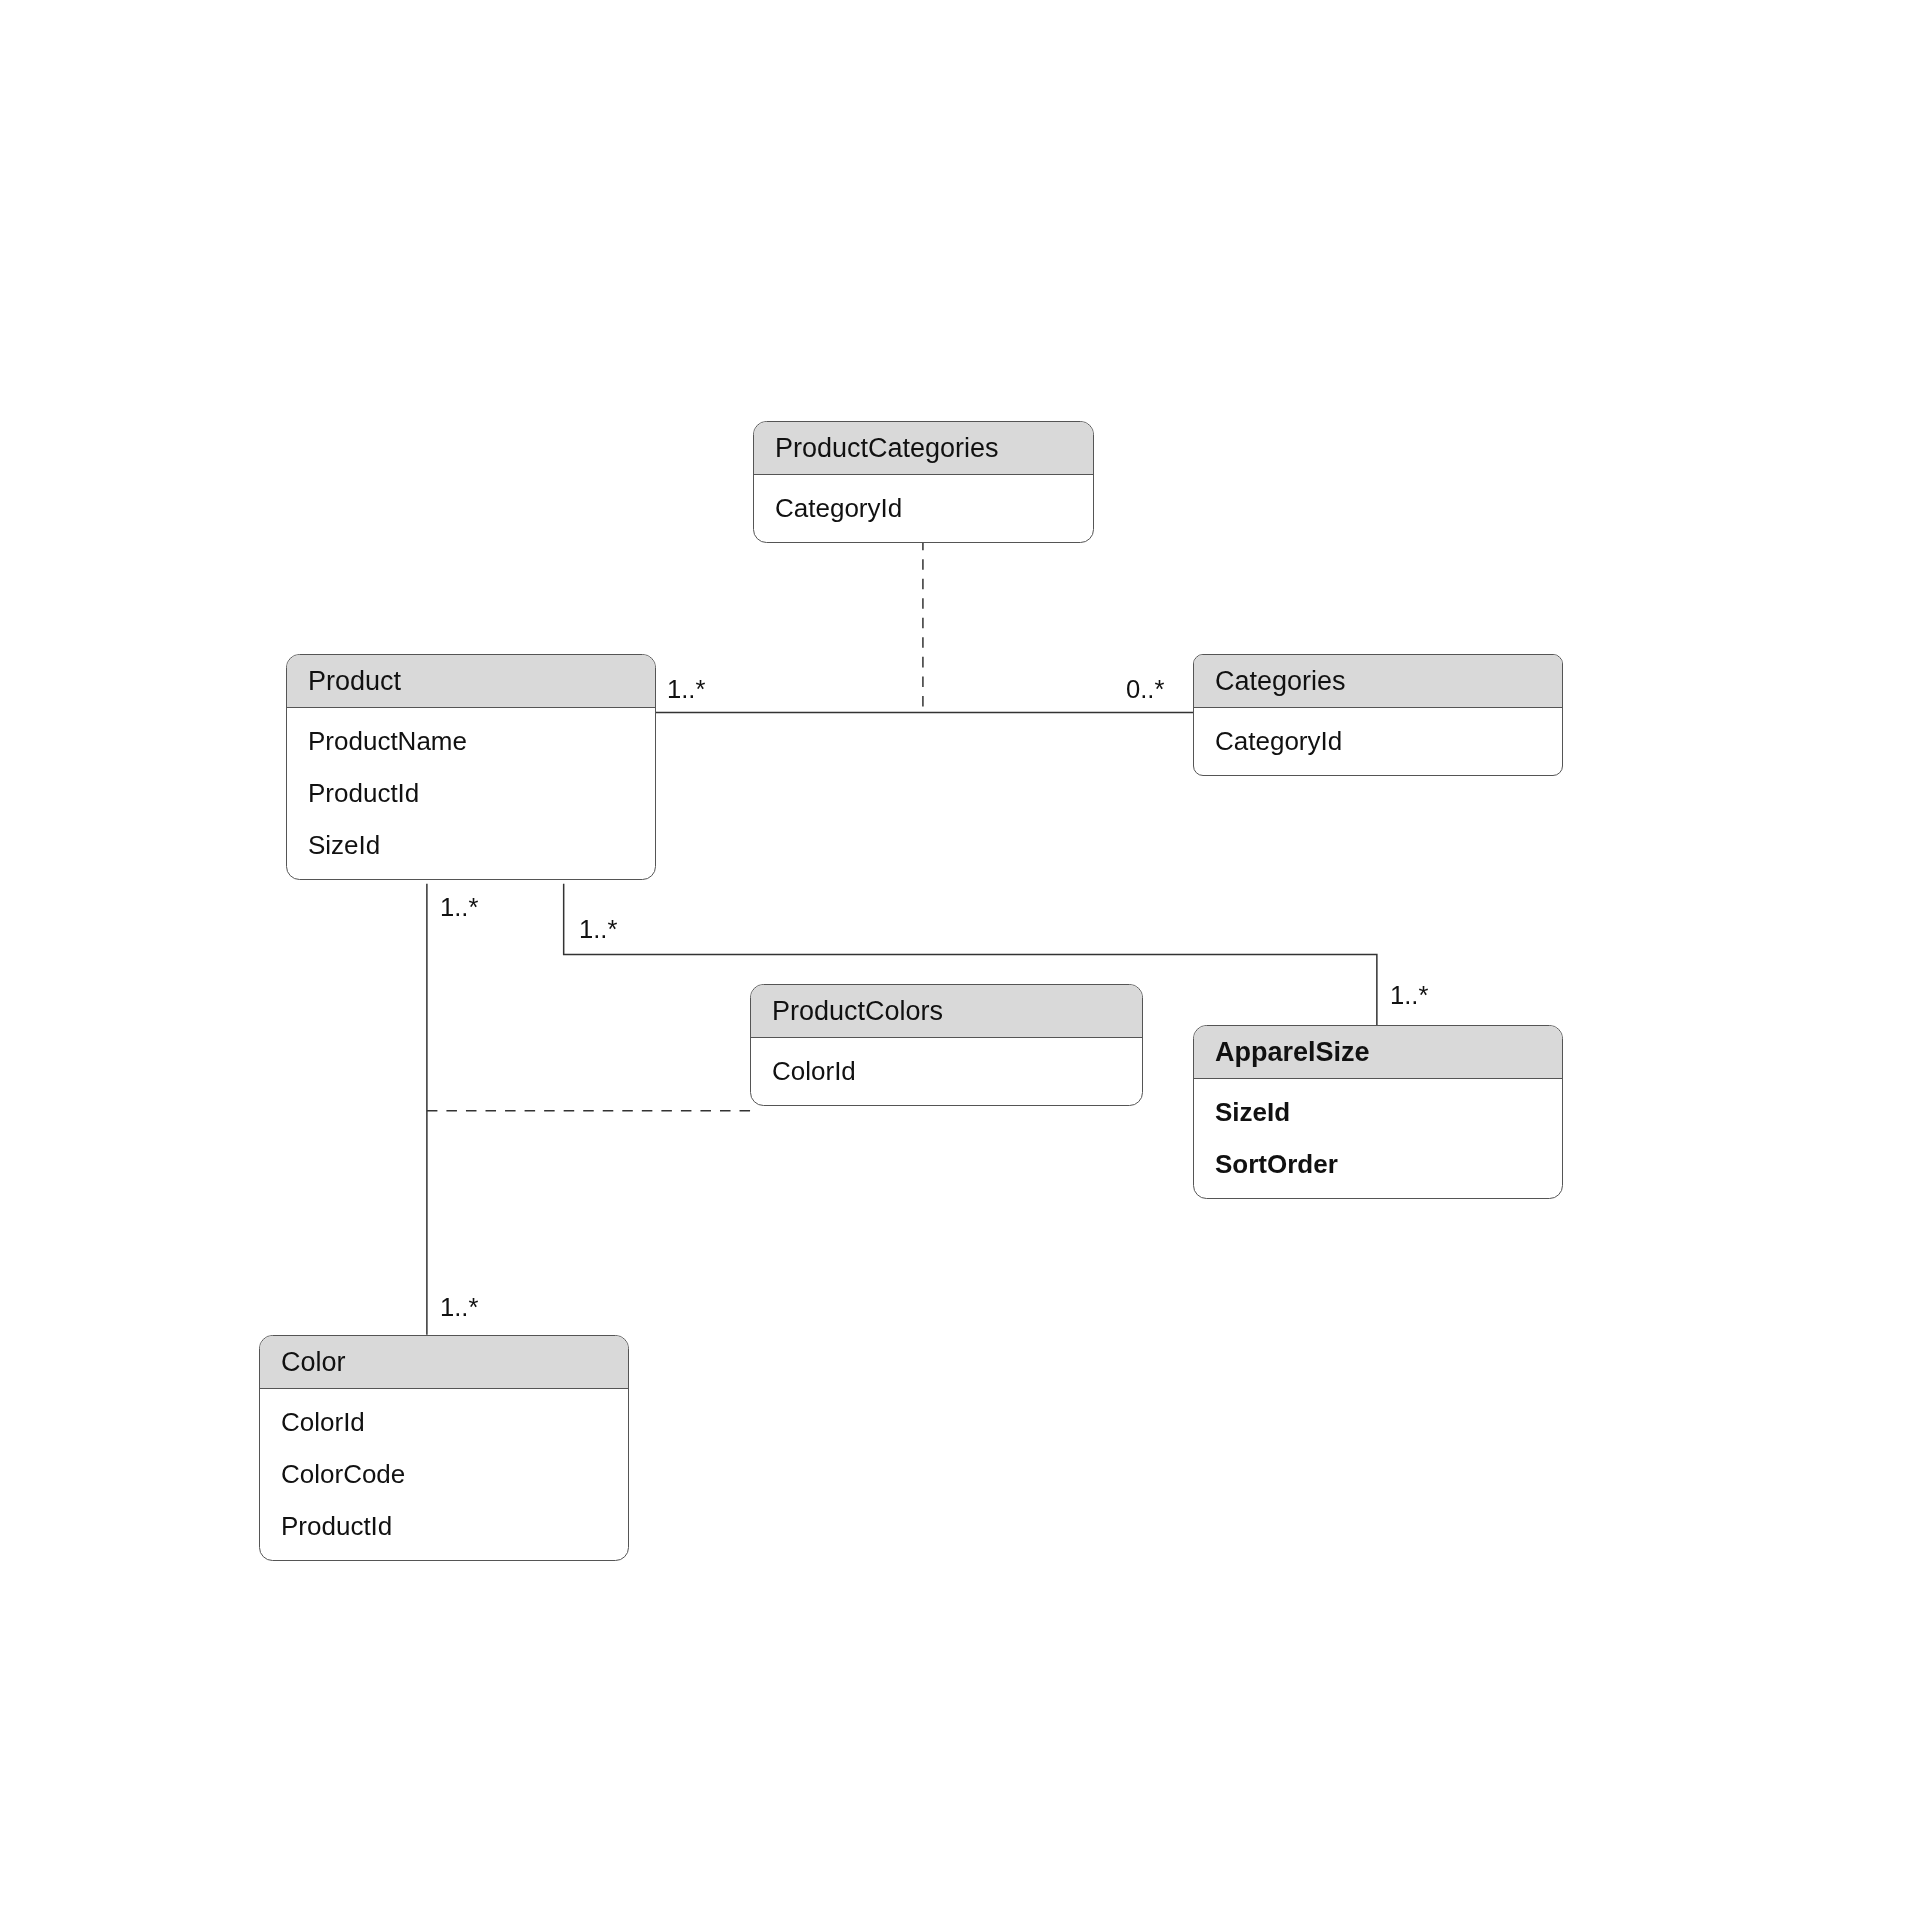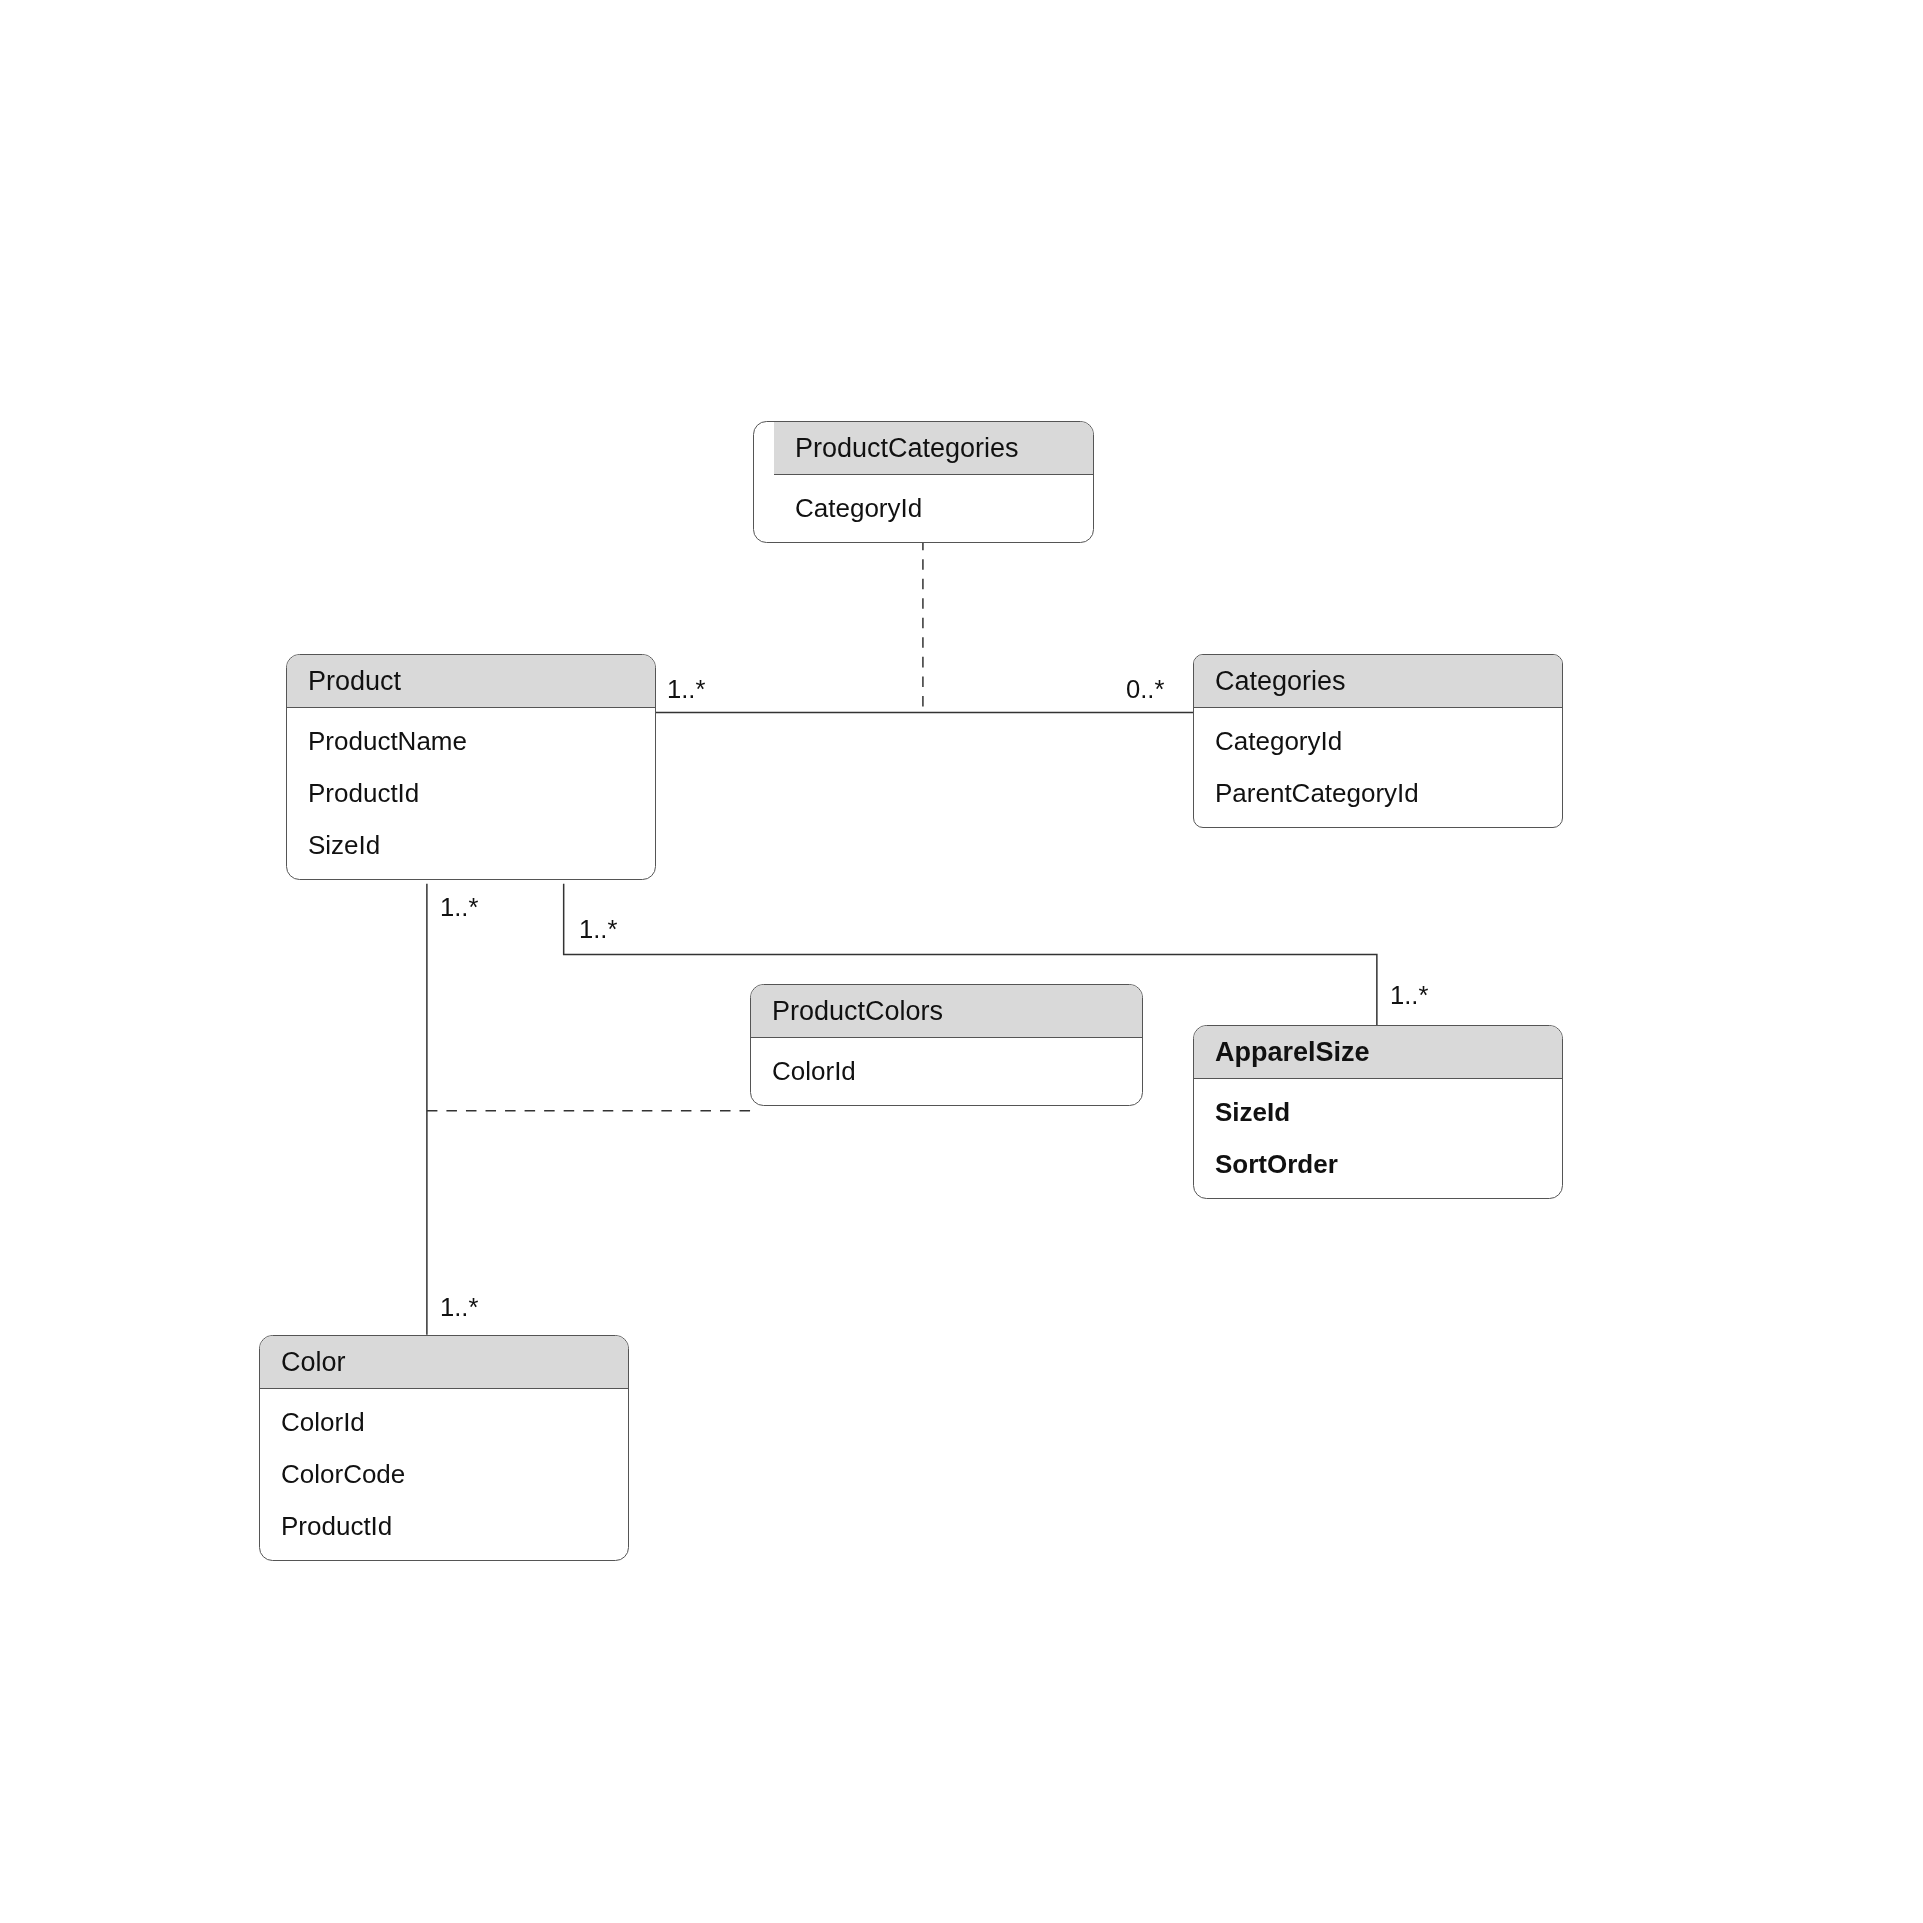--- a/index.html
+++ b/index.html
@@ -63,41 +63,40 @@
 
     <line x1="1228" y1="718" x2="1228" y2="948" stroke="#333" stroke-width="2" stroke-dasharray="14 12"></line>
 
     <line x1="568" y1="1176" x2="568" y2="1776" stroke="#333" stroke-width="2"></line>
 
     <line x1="568" y1="1478" x2="998" y2="1478" stroke="#333" stroke-width="2" stroke-dasharray="14 12"></line>
 
     <polyline points="750,1176 750,1270 1832,1270 1832,1364" fill="none" stroke="#333" stroke-width="2"></polyline>
   </svg>
 
-  <div class="entity" style="left:753px; top:421px; width:341px;padding-left:20px;">
+  <div class="entity" style="left:753px; top:421px; width:341px;">
     <div class="entity-header">ProductCategories</div>
     <div class="entity-body">
       <div class="entity-attr">CategoryId</div>
     </div>
   </div>
 
   <div class="entity" style="left:286px; top:654px; width:370px;">
     <div class="entity-header">Product</div>
     <div class="entity-body">
       <div class="entity-attr">ProductName</div>
       <div class="entity-attr">ProductId</div>
       <div class="entity-attr">SizeId</div>
     </div>
   </div>
 
   <div class="entity" style="left:1193px; top:654px; width:370px;border-radius:10px;">
     <div class="entity-header">Categories</div>
     <div class="entity-body">
       <div class="entity-attr">CategoryId</div>
-      <div class="entity-attr">ParentCategoryId</div>
     </div>
   </div>
 
   <div class="entity" style="left:750px; top:984px; width:393px;">
     <div class="entity-header">ProductColors</div>
     <div class="entity-body">
       <div class="entity-attr">ColorId</div>
     </div>
   </div>
 

